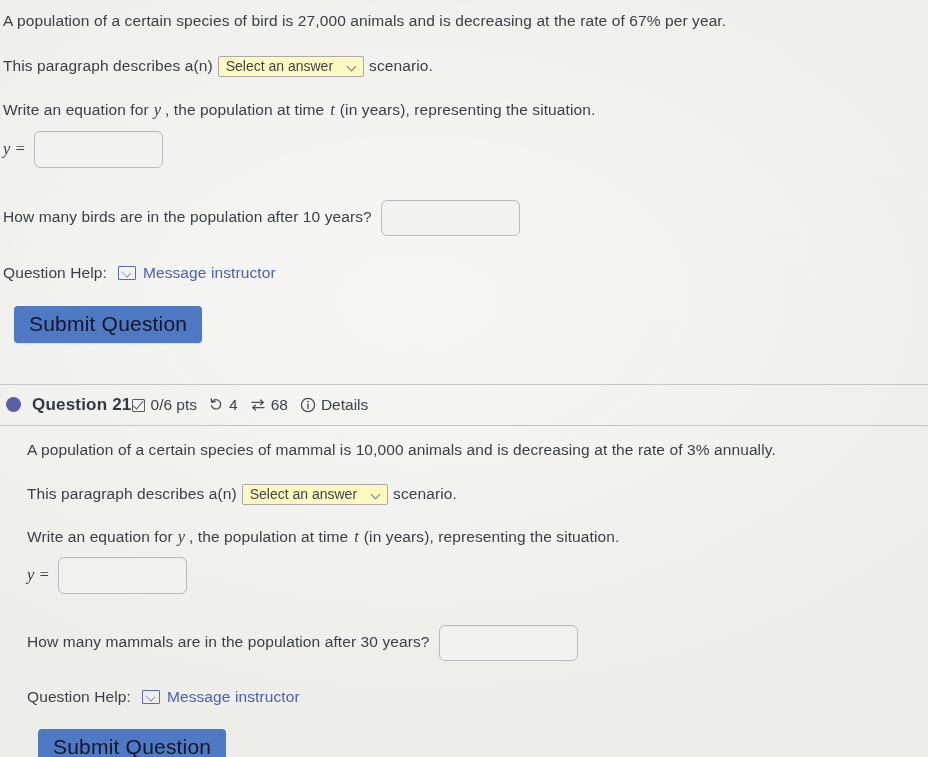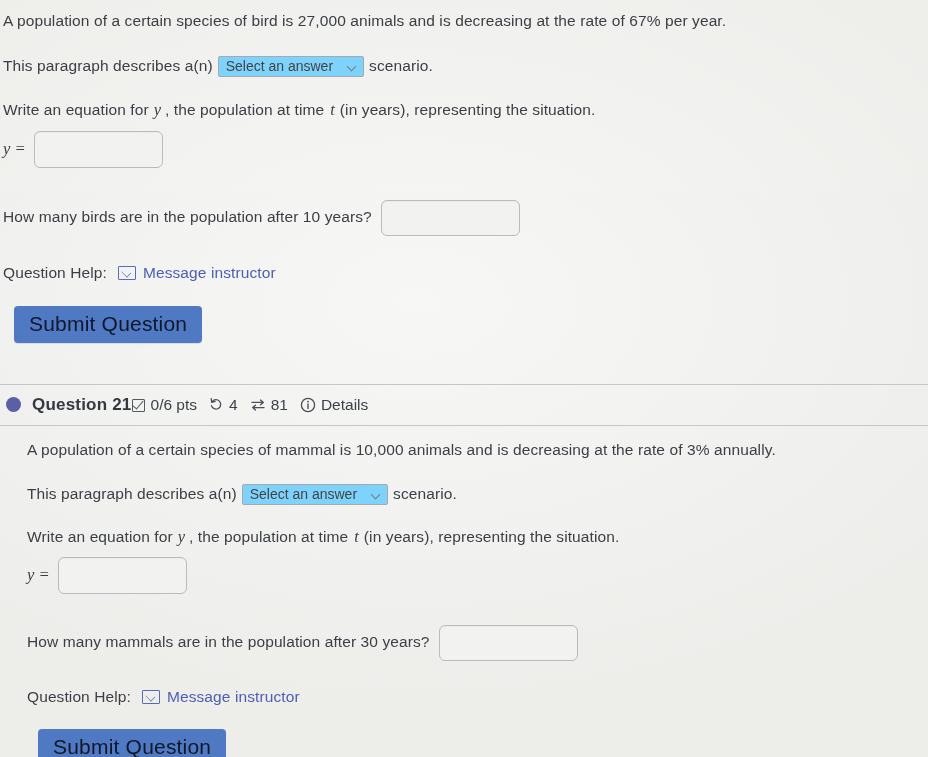--- a/index.html
+++ b/index.html
@@ -57,21 +57,21 @@
   .line-gap-3 { margin-top: 22px; }
 
   
   .sel {
     display: inline-flex;
     align-items: center;
     justify-content: space-between;
     height: 21px;
     padding: 0 5px 0 7px;
     margin: 0 5px;
-    background: #7dd3fc;
+    background: #fef9c3;
     border: 1px solid #a9a9a9;
     border-radius: 2px;
     font-size: 14px;
     color: #444;
     font-family: "Liberation Sans", sans-serif;
     box-sizing: border-box;
     white-space: nowrap;
     cursor: pointer;
   }
   .sel .sel-label { margin-right: 14px; }
@@ -334,21 +334,21 @@
         <span class="meta-text">4</span>
       </span>
 
       <span class="meta-item">
         <svg class="icon-swap" viewBox="0 0 16 14">
           <path d="M2 4.4 H13" fill="none" stroke="#4a4f57" stroke-width="1.4" stroke-linecap="round"></path>
           <path d="M10.6 2.1 L13.2 4.4 L10.6 6.7" fill="none" stroke="#4a4f57" stroke-width="1.4" stroke-linecap="round" stroke-linejoin="round"></path>
           <path d="M14 9.6 H3" fill="none" stroke="#4a4f57" stroke-width="1.4" stroke-linecap="round"></path>
           <path d="M5.4 7.3 L2.8 9.6 L5.4 11.9" fill="none" stroke="#4a4f57" stroke-width="1.4" stroke-linecap="round" stroke-linejoin="round"></path>
         </svg>
-        <span class="meta-text">81</span>
+        <span class="meta-text">68</span>
       </span>
 
       <span class="meta-item">
         <svg class="icon-info" viewBox="0 0 16 16">
           <circle cx="8" cy="8" r="6.6" fill="none" stroke="#4a4f57" stroke-width="1.3"></circle>
           <circle cx="8" cy="4.6" r="0.95" fill="#4a4f57"></circle>
           <path d="M8 6.9 V11.6" stroke="#4a4f57" stroke-width="1.4" stroke-linecap="round"></path>
         </svg>
         <span class="meta-text">Details</span>
       </span>

